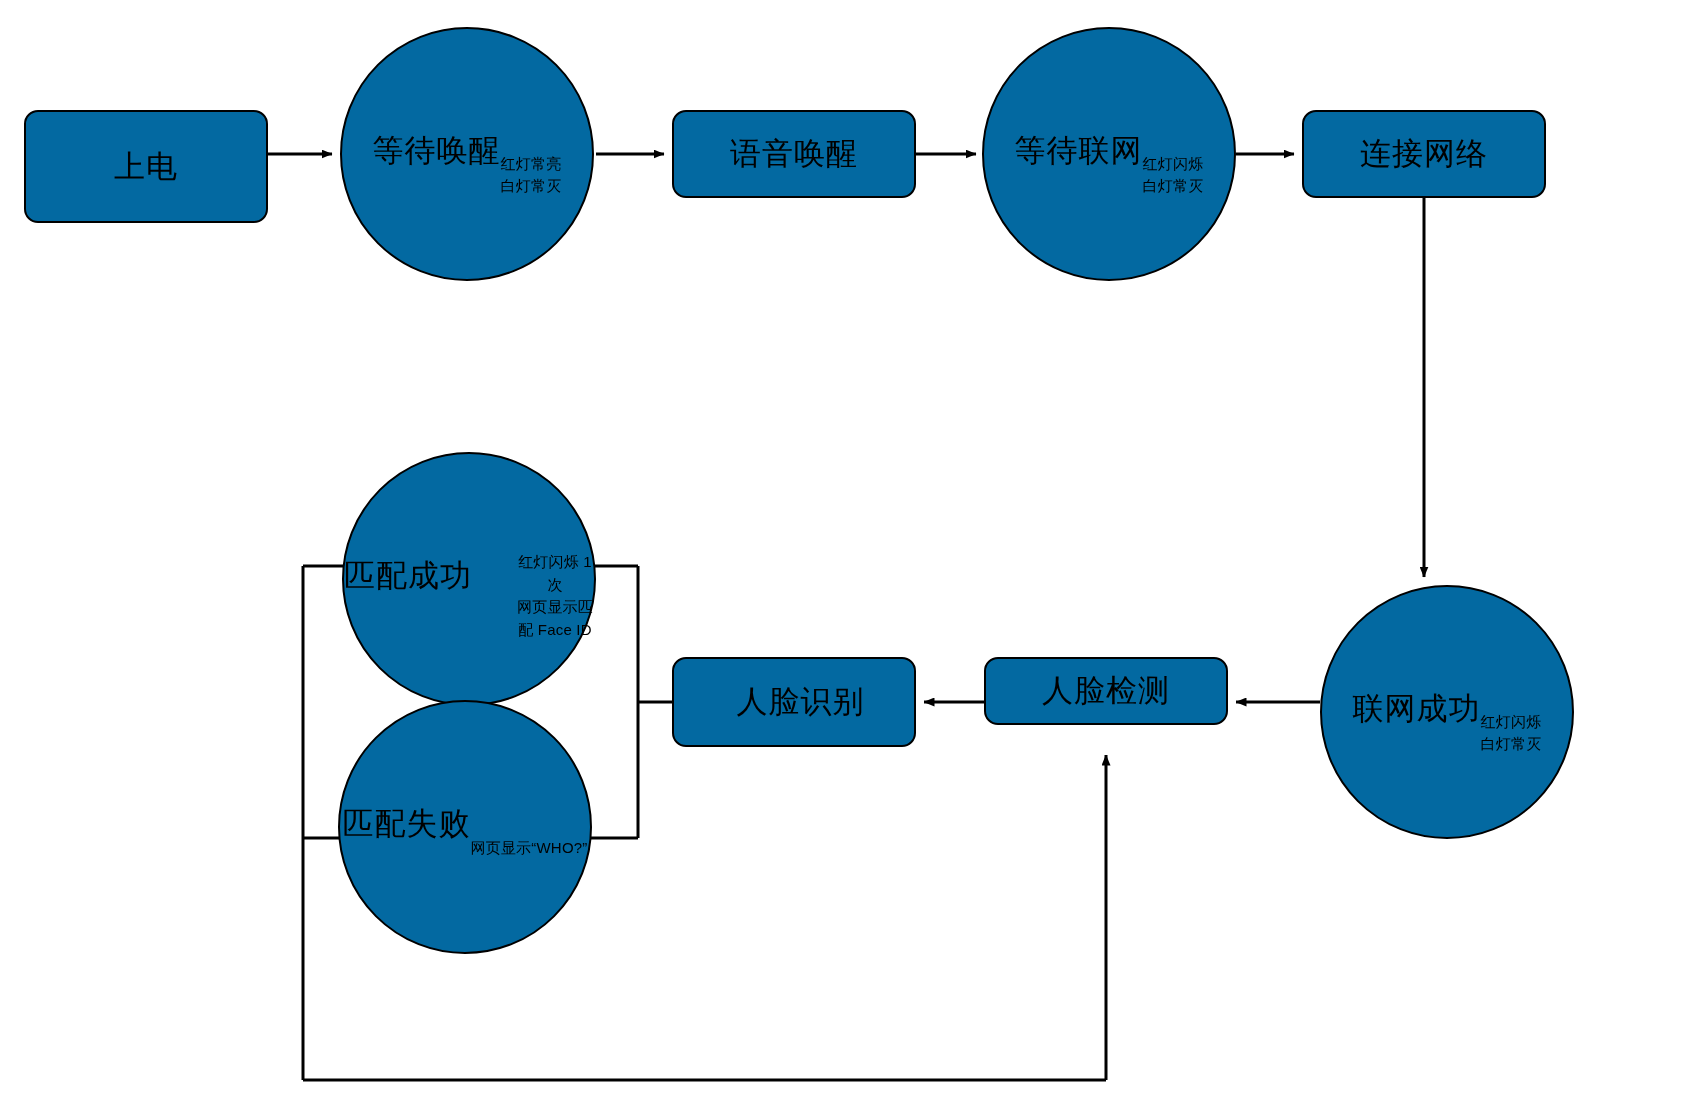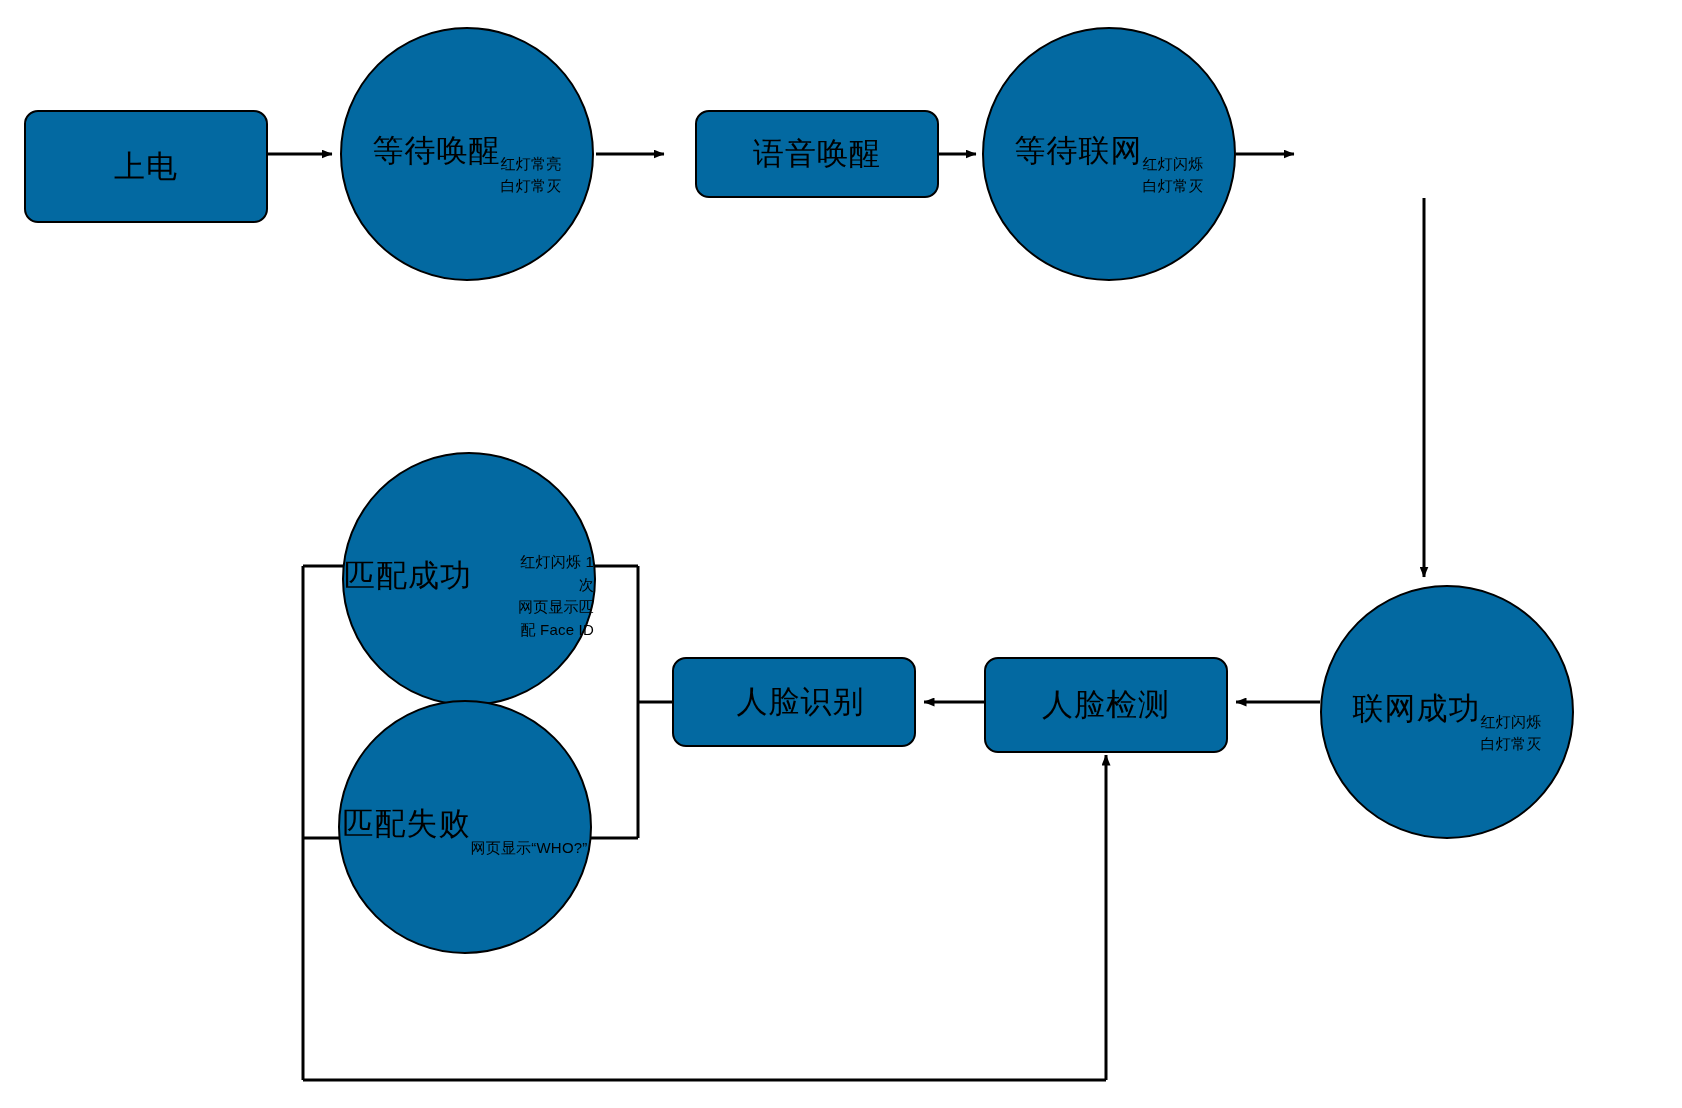--- a/index.html
+++ b/index.html
@@ -48,21 +48,21 @@
     line-height: 1.15;
     letter-spacing: 1px;
     white-space: nowrap;
   }
   .circle .node-title {
     margin-top: -6px;
   }
   .node-sub {
     font-size: 15px;
     line-height: 1.5;
-    text-align: right;
+    text-align: center;
     white-space: pre-line;
     letter-spacing: 0.2px;
   }
   .circle .node-sub {
     margin-top: 42px;
   }
   .circle.tall-sub .node-sub {
     margin-top: 34px;
     margin-left: 44px;
   }
@@ -129,38 +129,41 @@
   <div class="node rect" style="left:24px; top:110px; width:244px; height:113px;">
     <div class="node-title">上电</div>
   </div>
 
   <div class="node circle" style="left:340px; top:27px; width:254px; height:254px;">
     <div class="node-title">等待唤醒</div>
     <div class="node-sub">红灯常亮
 白灯常灭</div>
   </div>
 
-  <div class="node rect" style="left:672px; top:110px; width:244px; height:88px;margin-left:23px;">
+  <div class="node rect" style="left:672px; top:110px; width:244px; height:88px;">
     <div class="node-title">语音唤醒</div>
   </div>
 
   <div class="node circle" style="left:982px; top:27px; width:254px; height:254px;">
     <div class="node-title">等待联网</div>
     <div class="node-sub">红灯闪烁
 白灯常灭</div>
   </div>
 
+  <div class="node rect" style="left:1302px; top:110px; width:244px; height:88px;">
+    <div class="node-title">连接网络</div>
+  </div>
 
   <div class="node circle" style="left:1320px; top:585px; width:254px; height:254px;">
     <div class="node-title">联网成功</div>
     <div class="node-sub">红灯闪烁
 白灯常灭</div>
   </div>
 
-  <div class="node rect" style="left:984px; top:657px; width:244px; height:96px;">
+  <div class="node rect" style="left:984px; top:657px; width:244px; height:68px;">
     <div class="node-title">人脸检测</div>
   </div>
 
   <div class="node rect" style="left:672px; top:657px; width:244px; height:90px;padding-left:13px;">
     <div class="node-title">人脸识别</div>
   </div>
 
   <div class="node circle tall-sub" style="left:342px; top:452px; width:254px; height:254px;">
     <div class="node-title">匹配成功</div>
     <div class="node-sub">红灯闪烁 1 次

